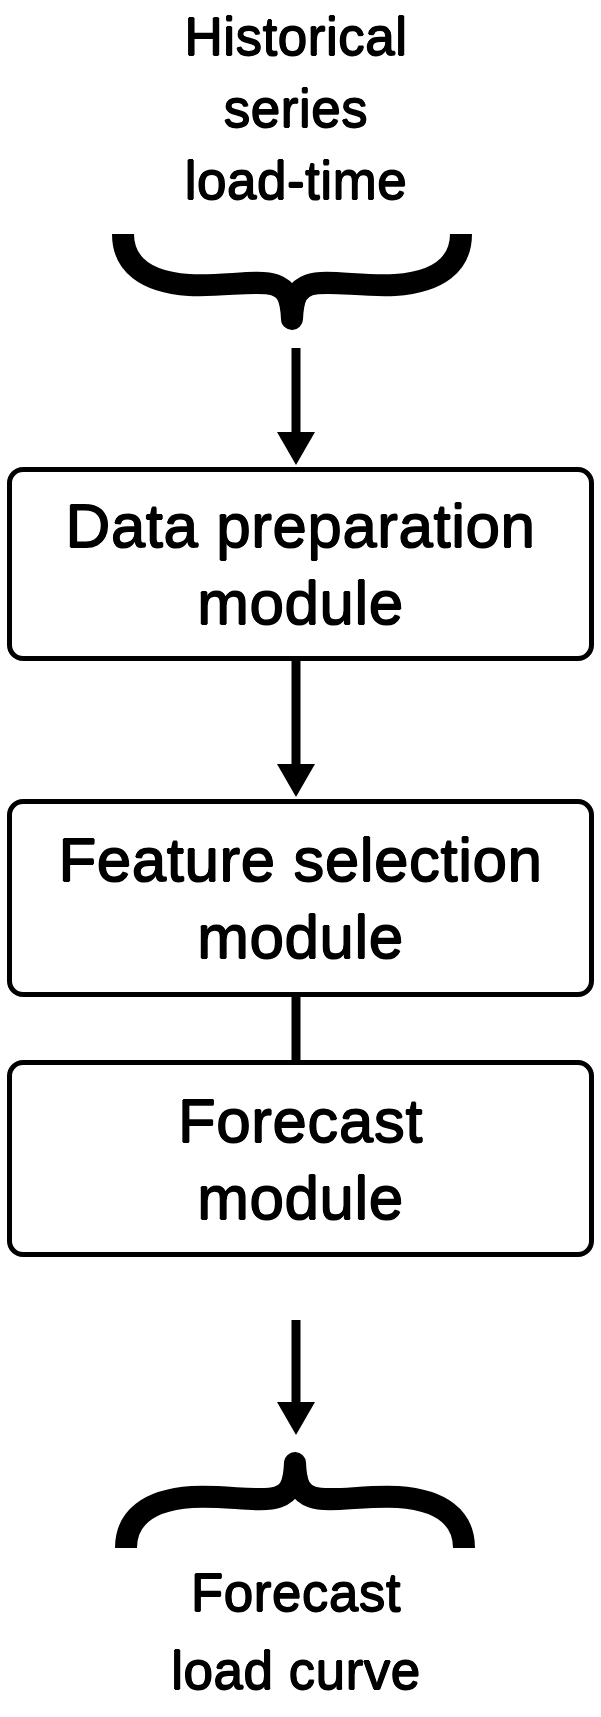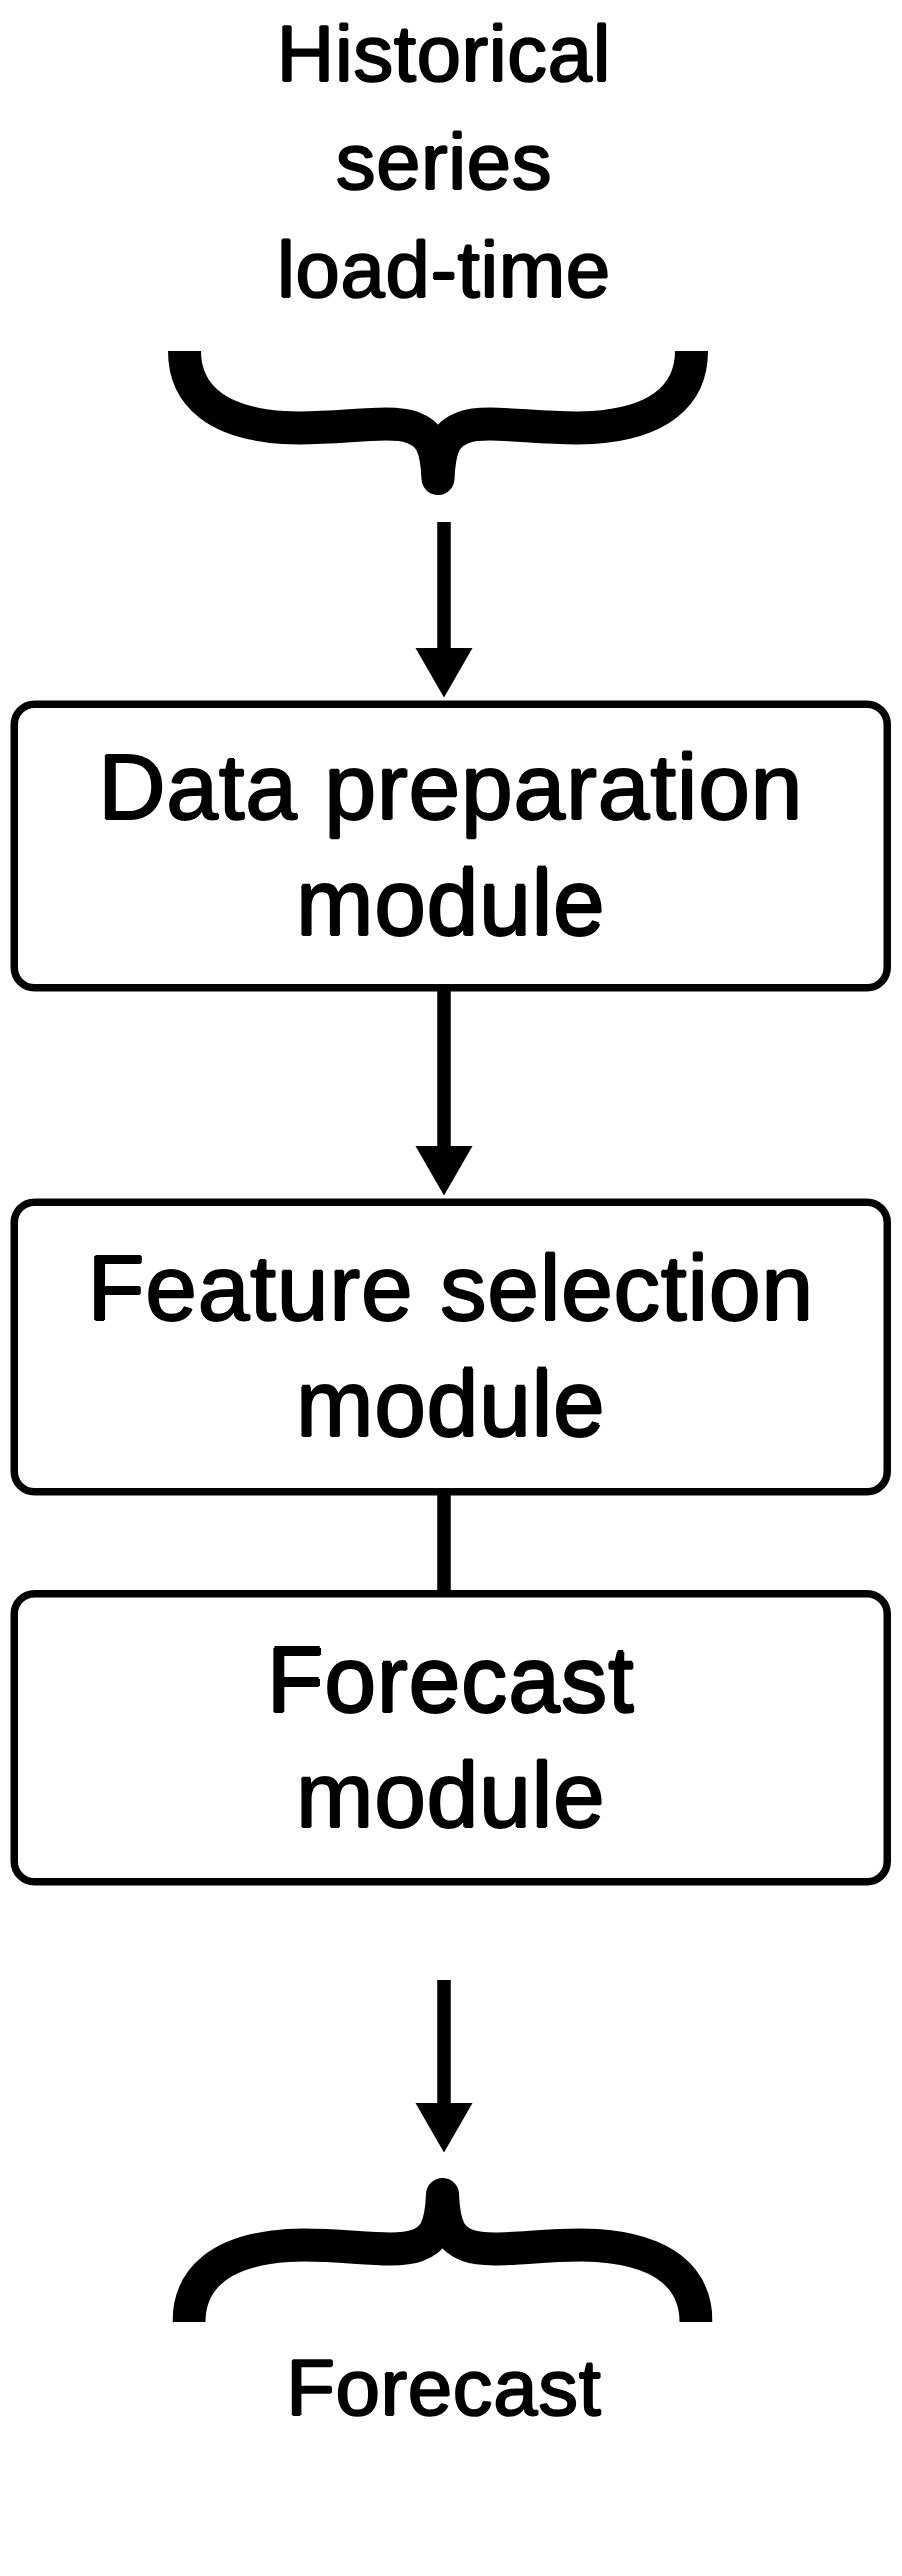--- a/index.html
+++ b/index.html
@@ -88,15 +88,16 @@
     <rect x="15.5" y="0" width="9" height="85"></rect>
     <polygon points="1,82 39,82 20,115"></polygon>
   </svg>
 
   <svg class="brace brace-bottom" viewBox="0 0 360 100" aria-hidden="true">
     <path d="M 11,0 C 11,30 33,48 77,51 C 111,53 147,45 163,51 C 174,55 179,62 180,85 C 181,62 186,55 197,51 C 213,45 249,53 283,51 C 327,48 349,30 349,0"></path>
   </svg>
 
   <div class="flow-label bottom txt">
     <div>Forecast</div>
+    <div>load curve</div>
   </div>
 
 </div>
 
 </body></html>

